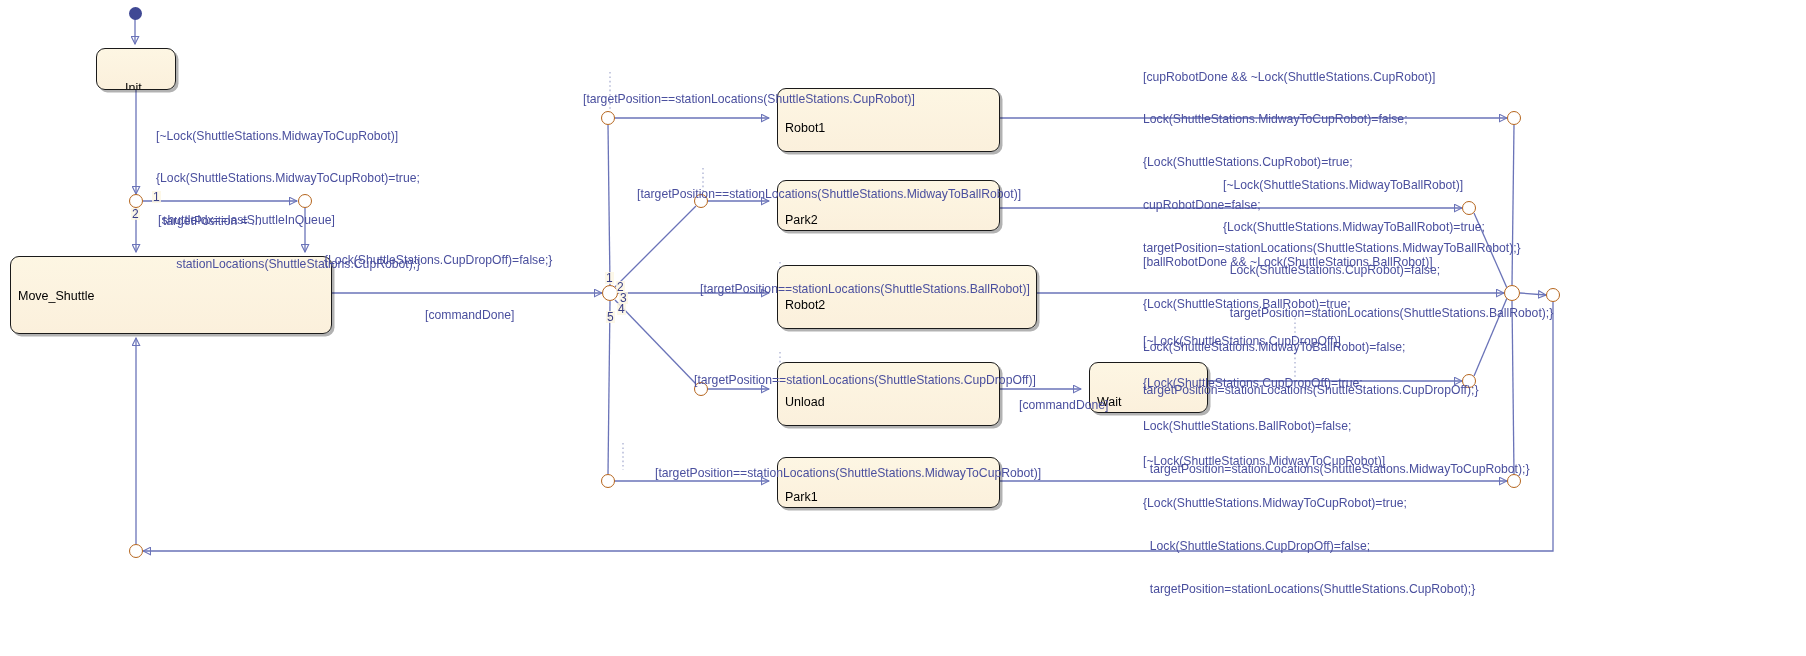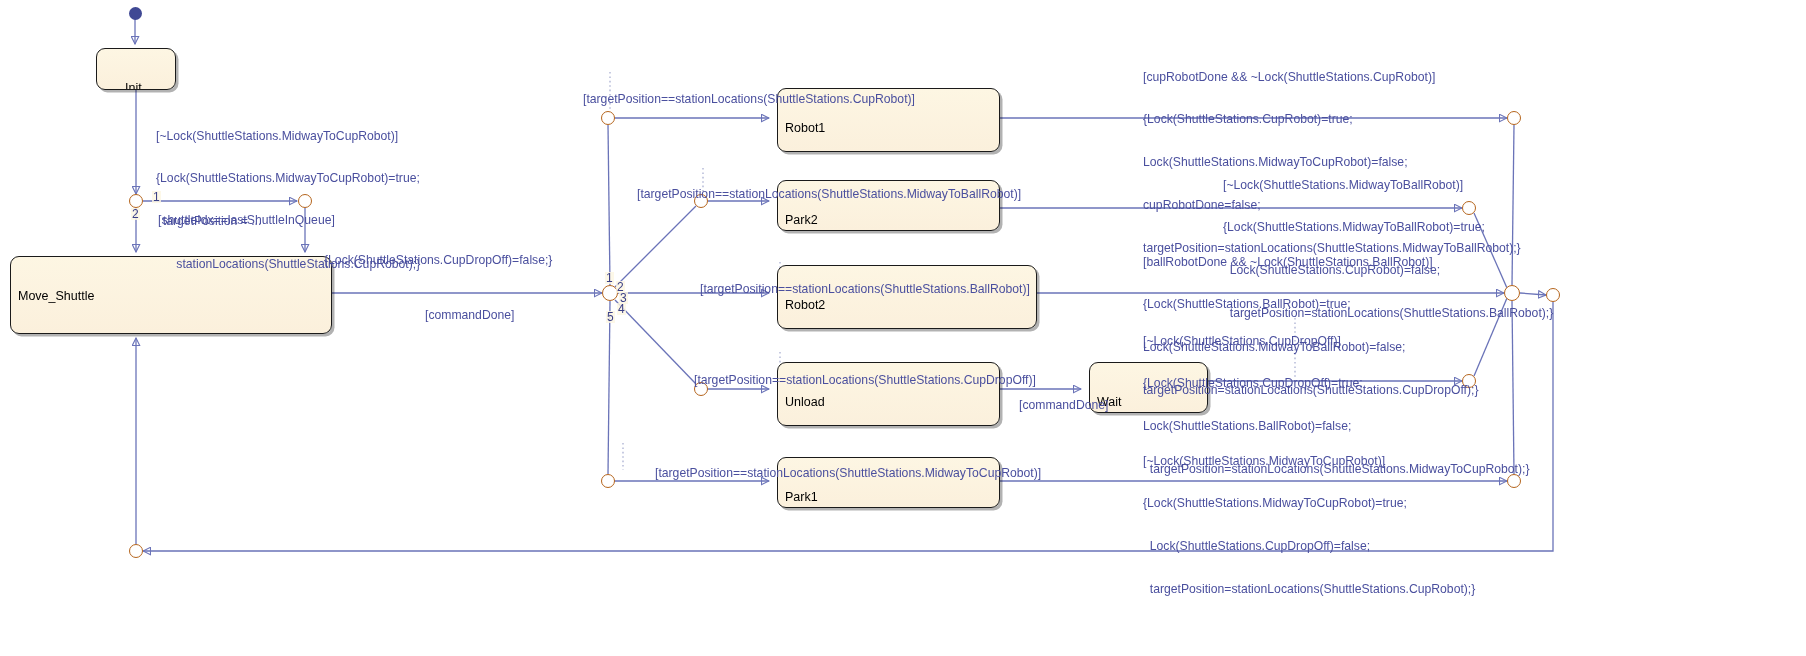--- a/index.html
+++ b/index.html
@@ -213,22 +213,22 @@
   <div class="lbl" style="left:640px;top:437px;">
     <span class="ln">[targetPosition==stationLocations(ShuttleStations.MidwayToCupRobot)]</span>
   </div>
 
   <div class="lbl" style="left:1004px;top:369px;">
     <span class="ln">[commandDone]</span>
   </div>
 
   <div class="lbl" style="left:1128px;top:41px;">
     <span class="ln">[cupRobotDone &amp;&amp; ~Lock(ShuttleStations.CupRobot)]</span>
+    <span class="ln">Lock(ShuttleStations.MidwayToCupRobot)=false;</span>
     <span class="ln">{Lock(ShuttleStations.CupRobot)=true;</span>
-    <span class="ln">Lock(ShuttleStations.MidwayToCupRobot)=false;</span>
     <span class="ln">cupRobotDone=false;</span>
     <span class="ln">targetPosition=stationLocations(ShuttleStations.MidwayToBallRobot);}</span>
   </div>
 
   <div class="lbl" style="left:1208px;top:149px;">
     <span class="ln">[~Lock(ShuttleStations.MidwayToBallRobot)]</span>
     <span class="ln">{Lock(ShuttleStations.MidwayToBallRobot)=true;</span>
     <span class="ln">  Lock(ShuttleStations.CupRobot)=false;</span>
     <span class="ln">  targetPosition=stationLocations(ShuttleStations.BallRobot);}</span>
   </div>

